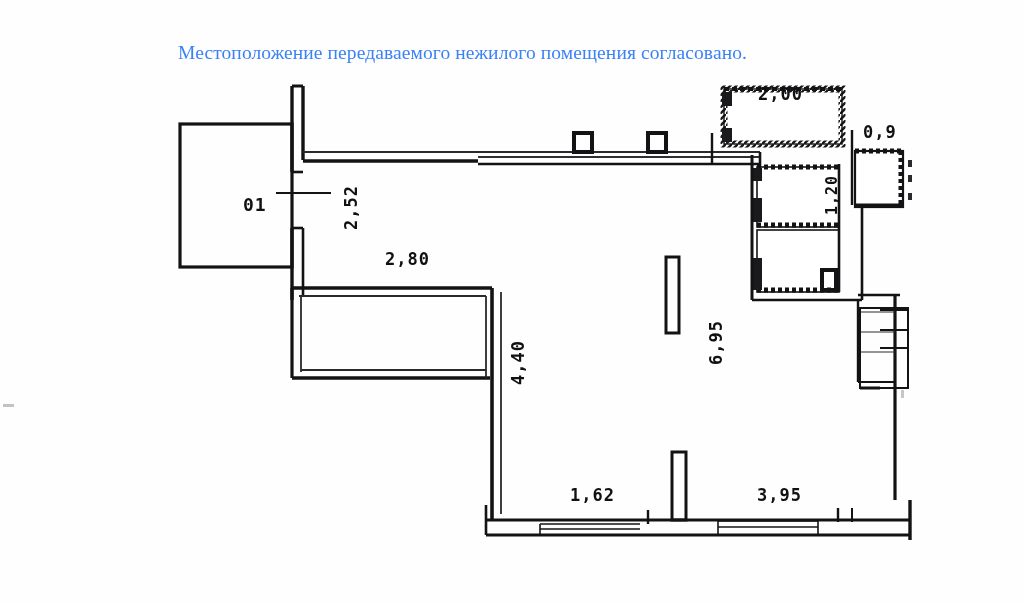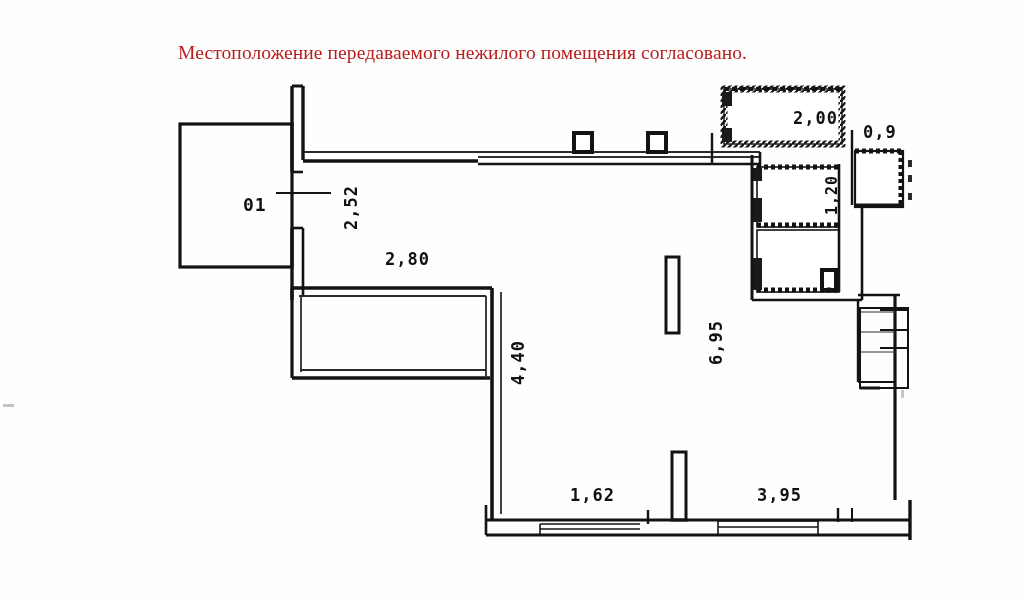--- a/index.html
+++ b/index.html
@@ -18,21 +18,21 @@
     overflow: hidden;
   }
   #plan-title {
     position: absolute;
     left: 0;
     top: 42px;
     width: 925px;
     text-align: center;
     font-family: "Liberation Serif", serif;
     font-size: 19.5px;
-    color: #b91c1c;
+    color: #3b82f6;
     letter-spacing: 0.1px;
     white-space: nowrap;
   }
   #drawing {
     position: absolute;
     left: 0;
     top: 0;
   }
   .dim {
     position: absolute;
@@ -237,19 +237,19 @@
   <div class="dim" style="left:385px; top:249px;">2,80</div>
 
   <div class="dim vert" style="left:508px; top:385px;">4,40</div>
 
   <div class="dim vert" style="left:706px; top:365px;">6,95</div>
 
   <div class="dim" style="left:570px; top:485px;">1,62</div>
 
   <div class="dim" style="left:757px; top:485px;">3,95</div>
 
-  <div class="dim" style="left:758px; top:108px;margin-left:35px;">2,00</div>
+  <div class="dim" style="left:758px; top:84px;">2,00</div>
 
   <div class="dim" style="left:863px; top:122px;">0,9</div>
 
   <div class="dim vert small" style="left:823px; top:215px;">1,20</div>
 
 </div>
 
 </body></html>

